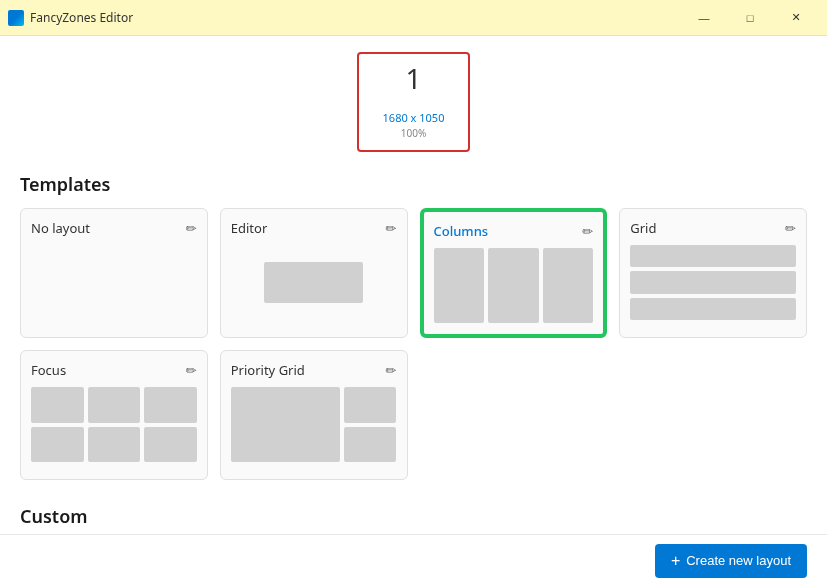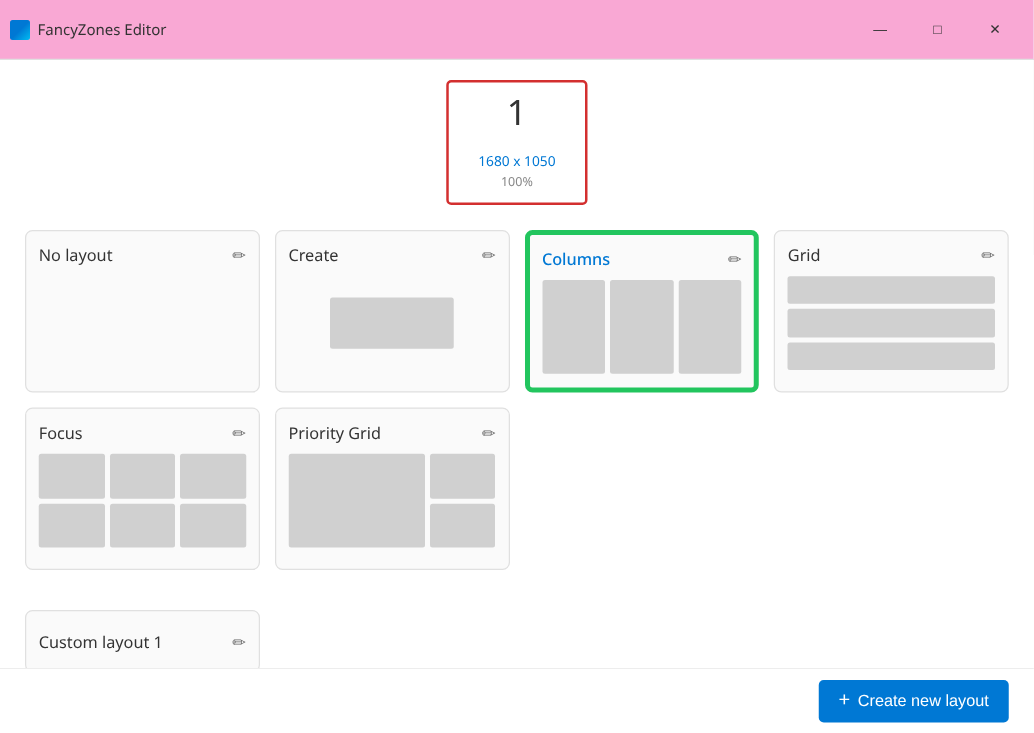--- a/index.html
+++ b/index.html
@@ -8,22 +8,22 @@
       background: #f3f3f3;
       width: 827px;
       height: 586px;
       overflow: hidden;
       display: flex;
       flex-direction: column;
     }
 
     
     .title-bar {
-      background: #f9a8d4;
-      height: 48px;
+      background: #fef9c3;
+      height: 36px;
       display: flex;
       align-items: center;
       justify-content: space-between;
       padding: 0 8px;
       border-bottom: 1px solid #e0e0e0;
       flex-shrink: 0;
     }
     .title-bar-left {
       display: flex;
       align-items: center;
@@ -298,33 +298,34 @@
 
   <div class="monitor-area">
     <div class="monitor-card">
       <div class="monitor-number">1</div>
       <div class="monitor-resolution">1680 x 1050</div>
       <div class="monitor-percent">100%</div>
     </div>
   </div>
 
   <div>
+    <div class="section-title">Templates</div>
     <div class="templates-grid">
 
       <div class="layout-card">
         <div class="layout-card-header">
           <span class="layout-card-title">No layout</span>
           <span class="edit-icon">✏</span>
         </div>
         <div class="preview-no-layout"></div>
       </div>
 
       <div class="layout-card">
         <div class="layout-card-header">
-          <span class="layout-card-title">Create</span>
+          <span class="layout-card-title">Editor</span>
           <span class="edit-icon">✏</span>
         </div>
         <div class="preview-focus">
           <div class="focus-block"></div>
         </div>
       </div>
 
       <div class="layout-card selected">
         <div class="layout-card-header">
           <span class="layout-card-title selected-title">Columns</span>
@@ -373,20 +374,21 @@
           <div class="priority-main"></div>
           <div class="priority-side"></div>
           <div class="priority-side"></div>
         </div>
       </div>
 
     </div>
   </div>
 
   <div class="custom-section">
+    <div class="section-title">Custom</div>
     <div class="custom-cards">
       <div class="custom-card">
         <span class="layout-card-title">Custom layout 1</span>
         <span class="edit-icon">✏</span>
       </div>
     </div>
   </div>
 
   <div style="height: 52px;"></div>
 </div>

